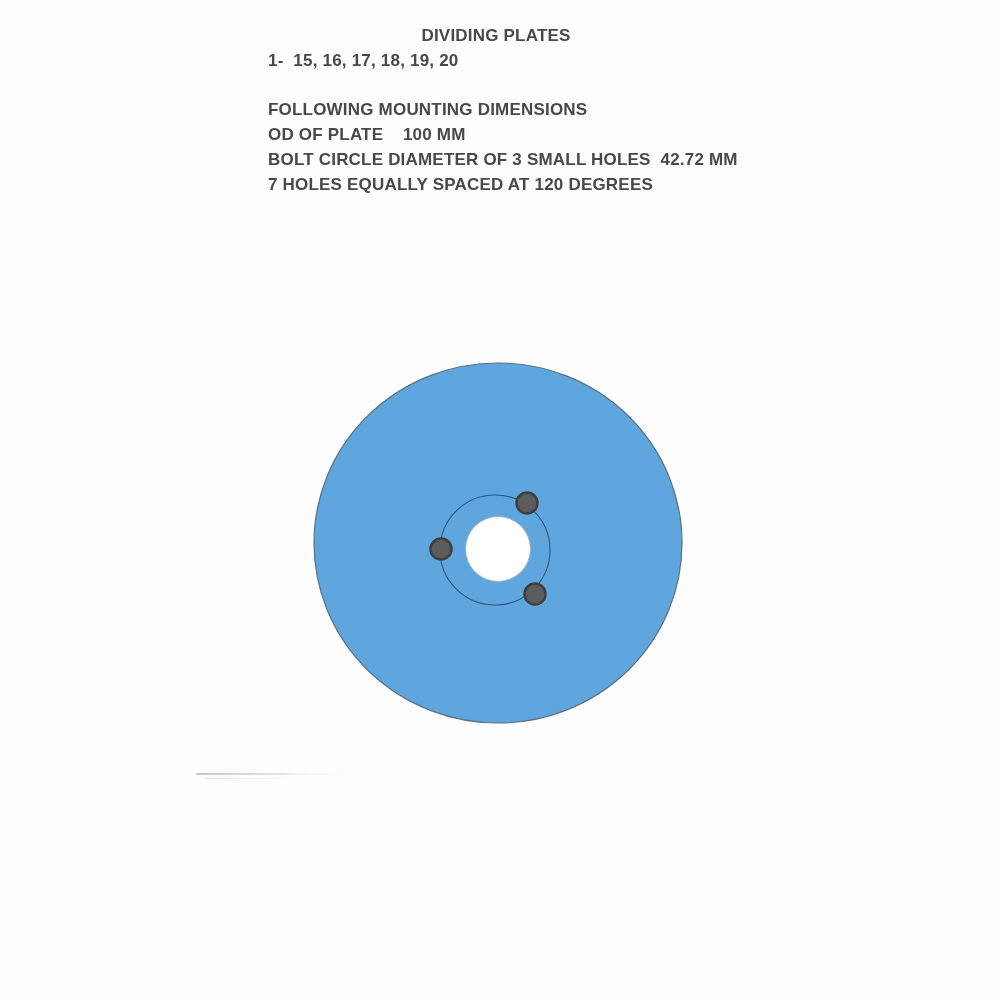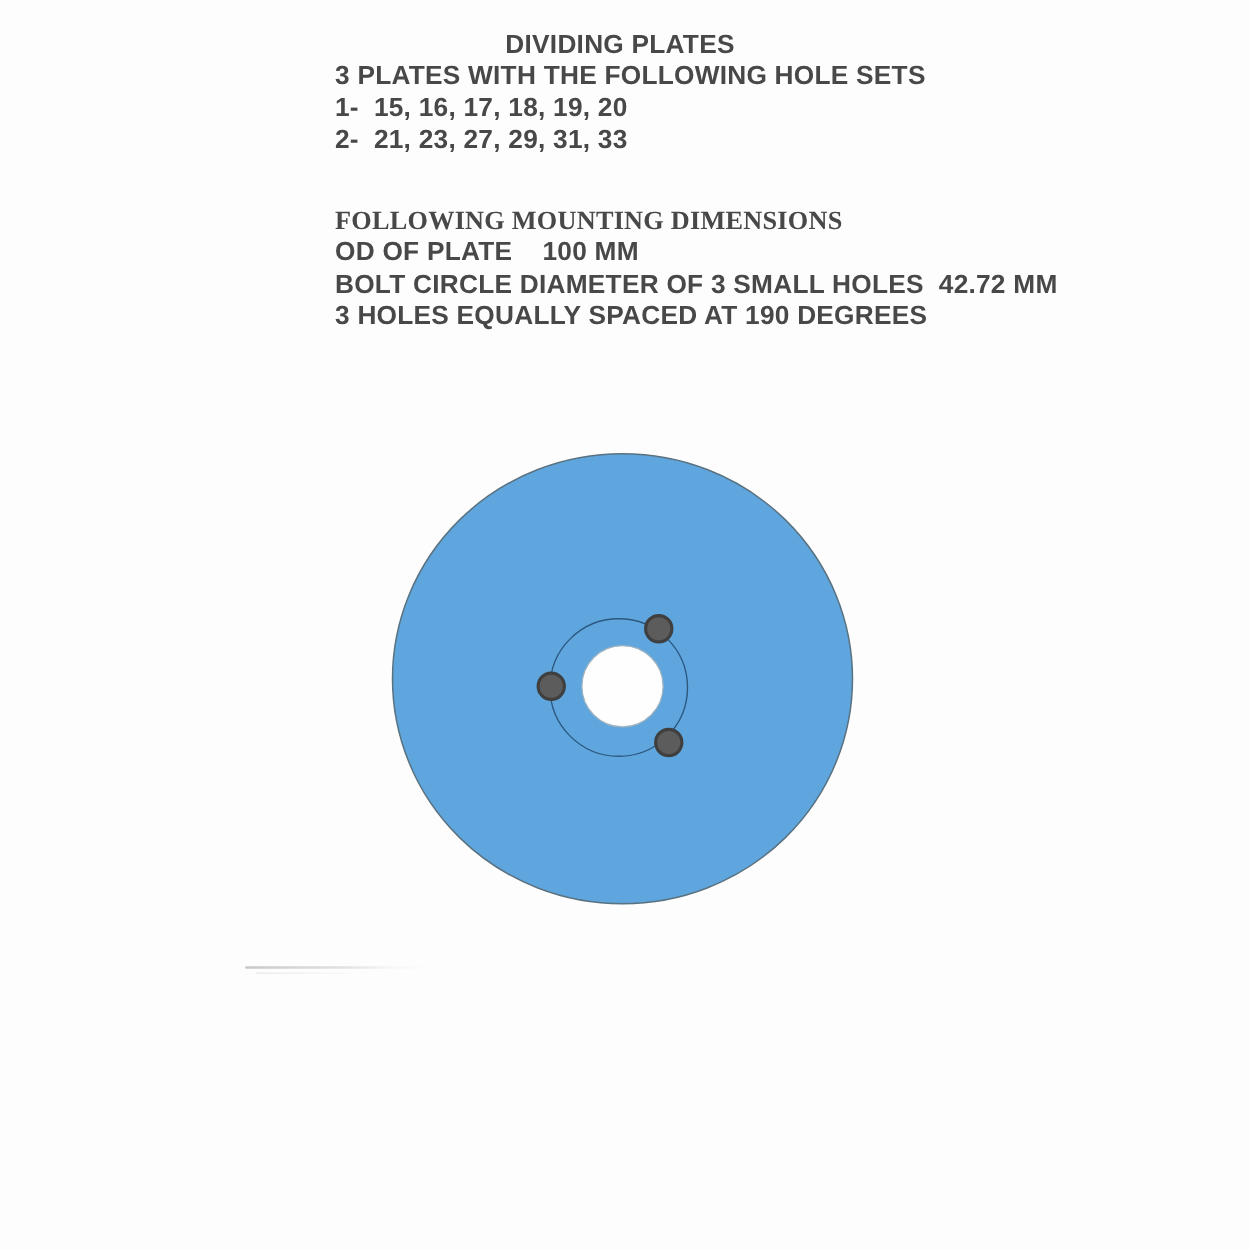--- a/index.html
+++ b/index.html
@@ -16,35 +16,34 @@
     width: 1000px;
     height: 1000px;
     background: #fdfdfd;
   }
   .text-col {
     position: absolute;
     left: 268px;
     top: 23px;
     width: 456px;
     color: #484848;
-    font-size: 21px;
+    font-size: 17px;
     font-weight: 700;
     line-height: 25.3px;
     letter-spacing: 0.2px;
   }
   .doc-title {
     text-align: center;
     white-space: pre;
   }
   .doc-line {
     white-space: pre;
   }
   .block-gap {
-    margin-top: 40px;
-    font-family: Liberation Serif, serif;
+    margin-top: 23px;
   }
   .diagram-wrap {
     position: absolute;
     left: 300px;
     top: 355px;
     width: 400px;
     height: 380px;
   }
   .scan-artifact {
     position: absolute;
@@ -72,28 +71,26 @@
   }
 </style>
 </head>
 <body>
 
 <div class="page">
 
   <div class="text-col">
     <div class="doc-title">DIVIDING PLATES</div>
 
-    <div class="doc-line">3 PLATES WITH THE FOLLOWING HOLE SETS</div>
     <div class="doc-line">1-  15, 16, 17, 18, 19, 20</div>
-    <div class="doc-line">2-  21, 23, 27, 29, 31, 33</div>
 
     <div class="doc-line block-gap">FOLLOWING MOUNTING DIMENSIONS</div>
     <div class="doc-line">OD OF PLATE    100 MM</div>
     <div class="doc-line">BOLT CIRCLE DIAMETER OF 3 SMALL HOLES  42.72 MM</div>
-    <div class="doc-line">3 HOLES EQUALLY SPACED AT 190 DEGREES</div>
+    <div class="doc-line">7 HOLES EQUALLY SPACED AT 120 DEGREES</div>
   </div>
 
   <svg class="diagram-wrap" viewBox="300 355 400 380" xmlns="http://www.w3.org/2000/svg">
     <ellipse cx="498" cy="543" rx="184" ry="180" stroke-width="1.2" stroke="#5a7280" fill="#5ea6dd"></ellipse>
     <circle cx="495" cy="550" r="55" fill="none" stroke-width="1.1" stroke="#2c5880"></circle>
     <circle cx="498" cy="549" r="32.5" stroke-width="1" stroke="#9fb2bf" fill="#fefefe"></circle>
     <circle cx="527" cy="503" r="10.5" stroke-width="2.5" stroke="#3f3f3f" fill="#5c5c5c"></circle>
     <circle cx="441" cy="549" r="10.5" stroke-width="2.5" stroke="#3f3f3f" fill="#5c5c5c"></circle>
     <circle cx="535" cy="594" r="10.5" stroke-width="2.5" stroke="#3f3f3f" fill="#5c5c5c"></circle>
   </svg>

